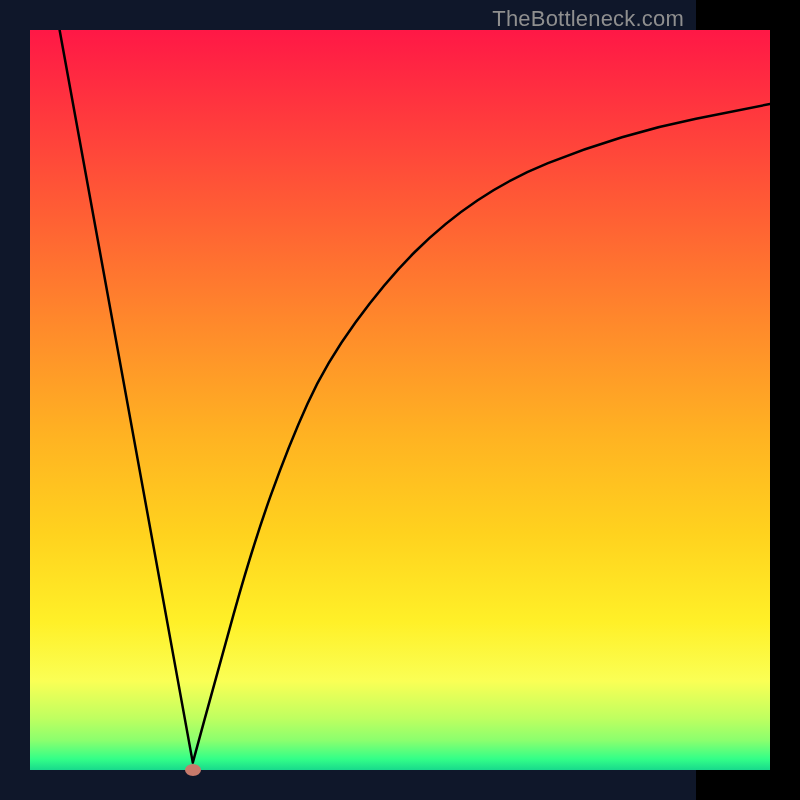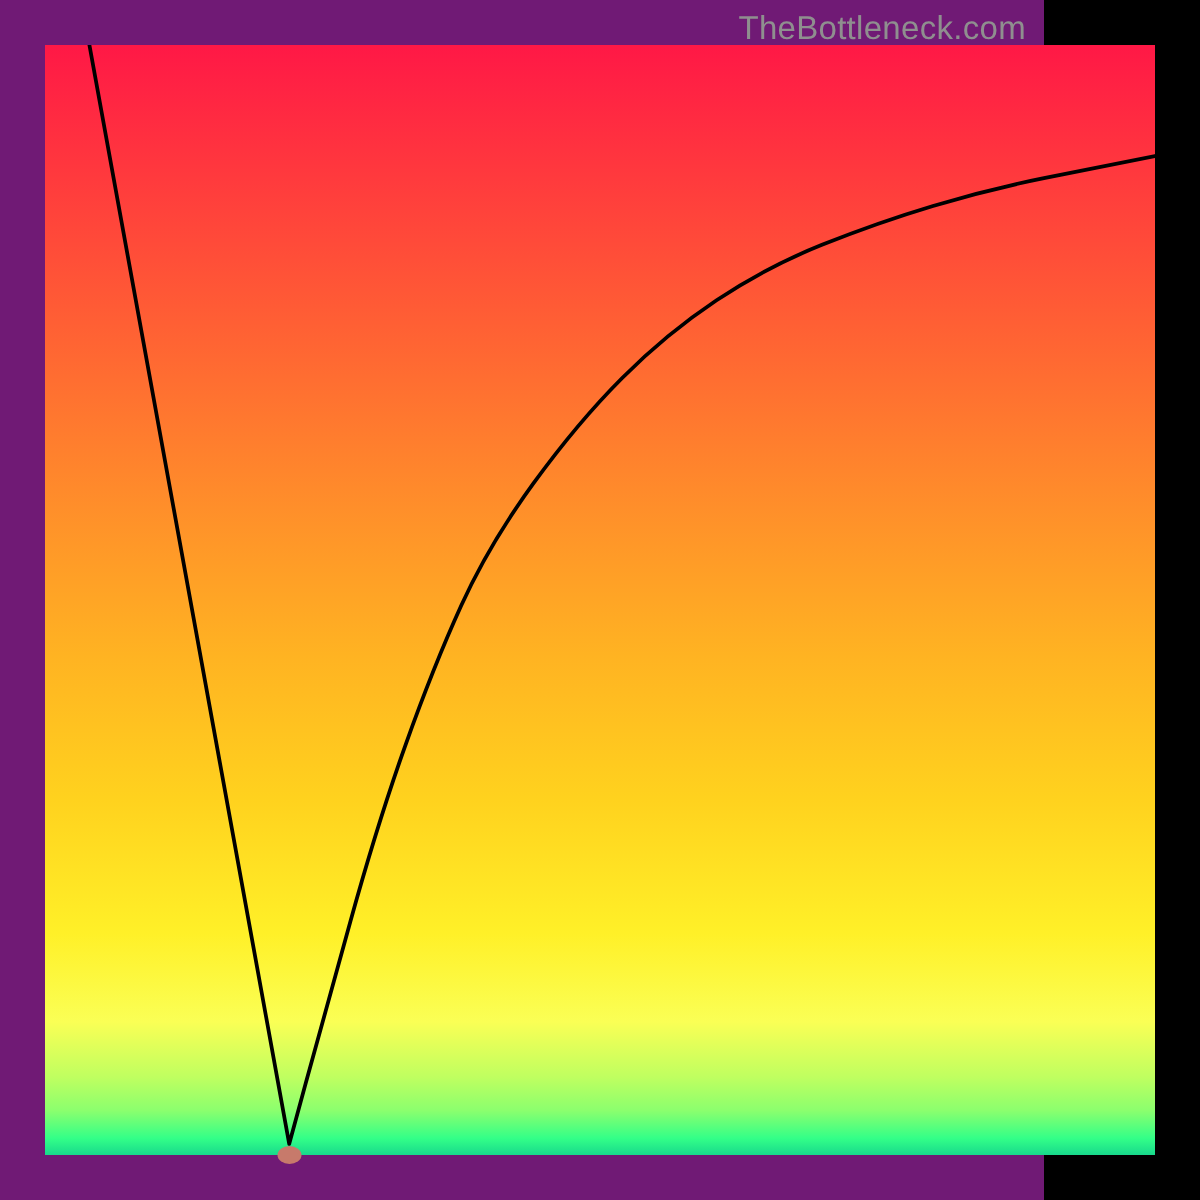--- a/index.html
+++ b/index.html
@@ -8,21 +8,21 @@
     width: 800px;
     height: 800px;
     background: #000;
     font-family: Arial, Helvetica, sans-serif;
     overflow: hidden;
   }
   .frame {
     position: relative;
     width: 696px;
     height: 800px;
-    background: #701a75;
+    background: #0f172a;
   }
   .plot-area {
     position: absolute;
     left: 30px;
     top: 30px;
     width: 740px;
     height: 740px;
     background: linear-gradient(
       to bottom,
       #ff1846 0%,

